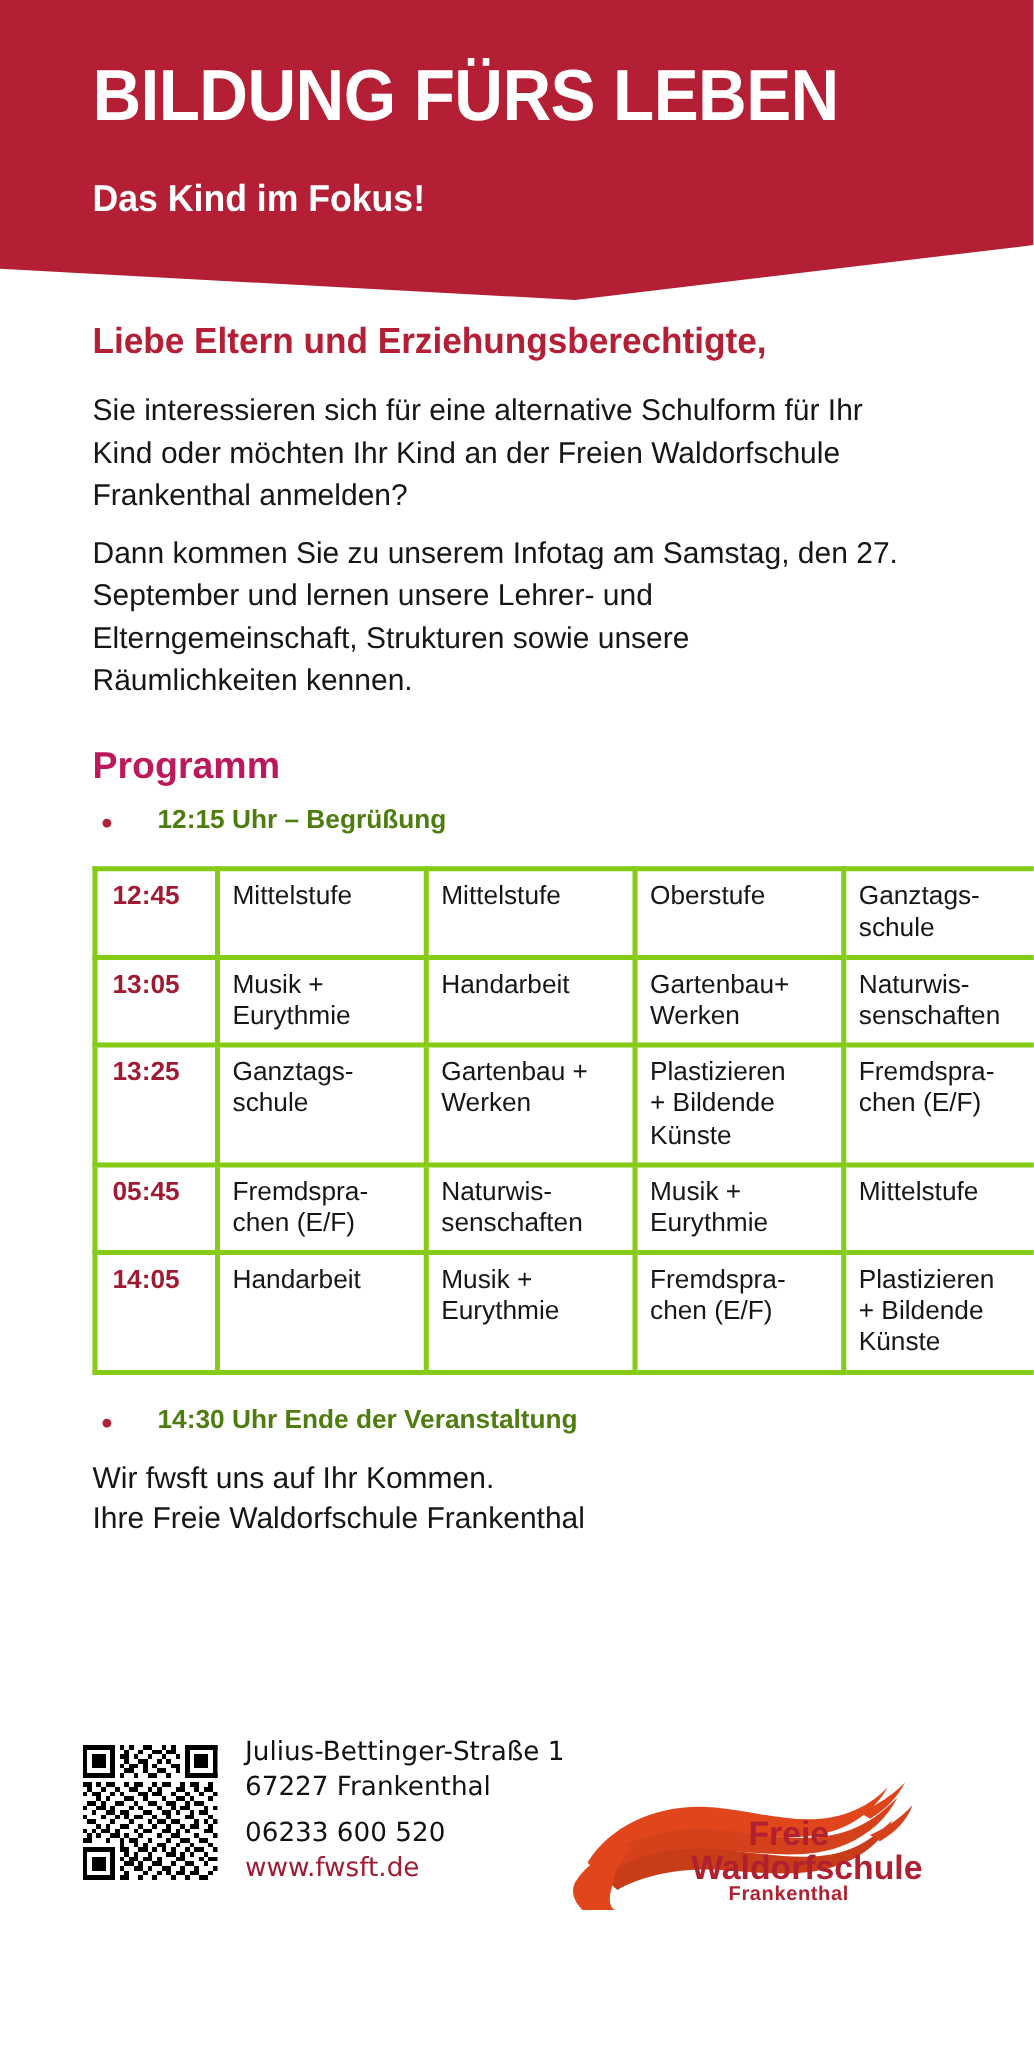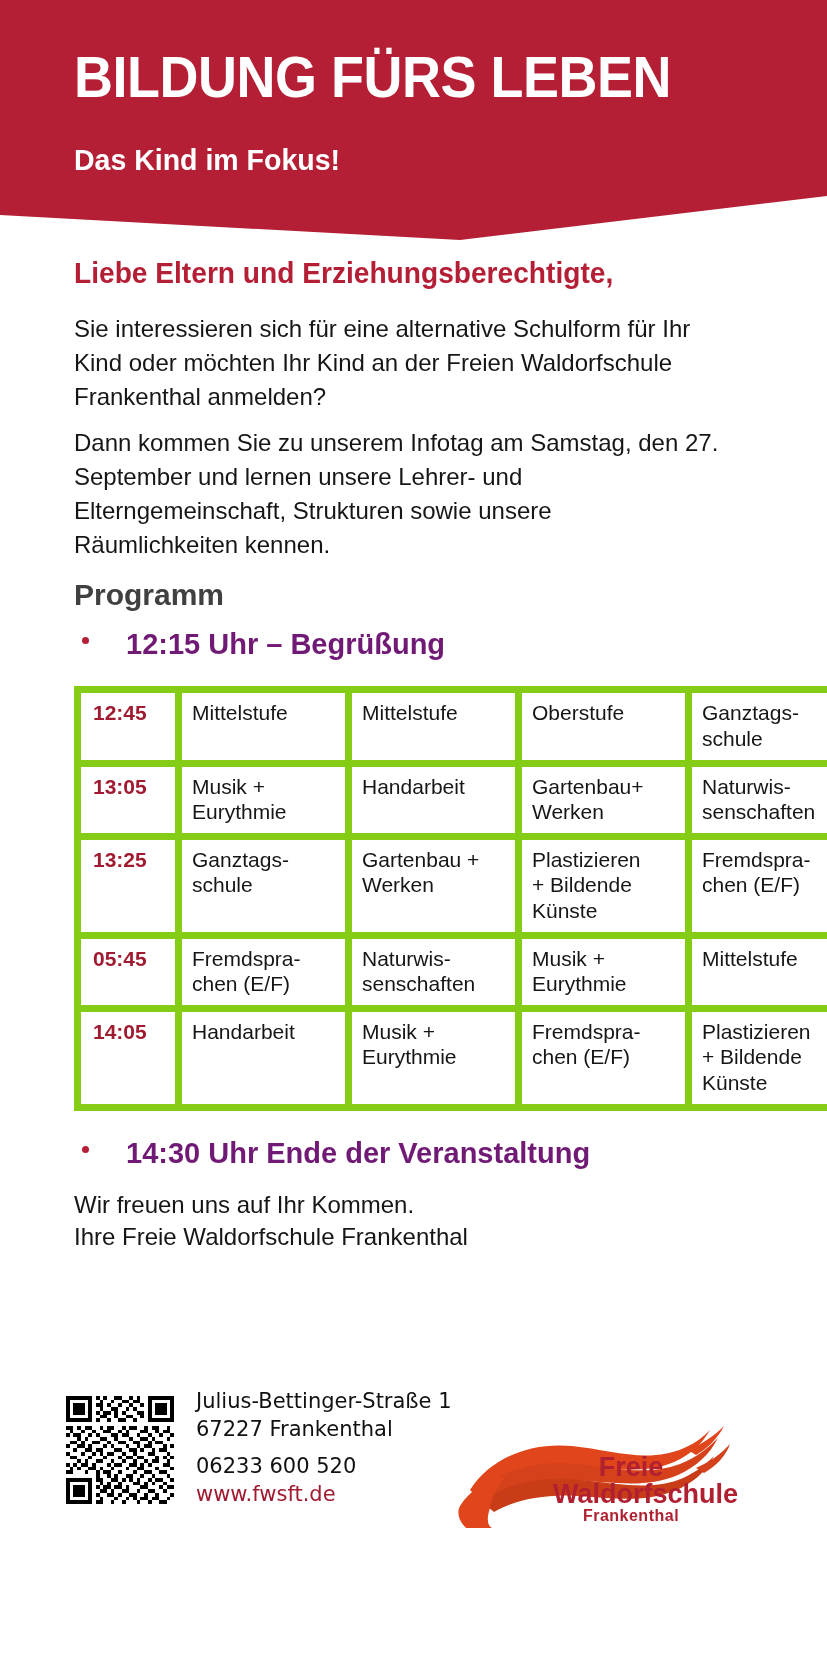--- a/index.html
+++ b/index.html
@@ -75,37 +75,37 @@
   .para {
     font-size: 24px;
     line-height: 1.42;
     margin: 0 0 12px 0;
     color: #161616;
     font-weight: 300;
   }
   .para:last-of-type { margin-bottom: 0; }
 
   .section-title {
-    color: #404040;
+    color: #be185d;
     font-size: 30px;
     font-weight: bold;
-    margin: 18px 0 14px 0;
+    margin: 36px 0 14px 0;
     line-height: 1;
   }
 
   
   .bullet-list {
     list-style: none;
     margin: 0;
     padding: 0;
   }
   .bullet-item {
     position: relative;
-    color: #701a75;
-    font-size: 29px;
+    color: #4d7c0f;
+    font-size: 21px;
     font-weight: bold;
     line-height: 1.38;
     padding-left: 52px;
     margin-bottom: 10px;
   }
   .bullet-item::before {
     content: "";
     position: absolute;
     left: 8px;
     top: 13px;
@@ -116,21 +116,21 @@
   }
 
   
   .schedule-table {
     border-collapse: collapse;
     width: 648px;
     margin-top: 22px;
     table-layout: fixed;
   }
   .schedule-table td {
-    border: 7px solid #84cc16;
+    border: 4px solid #84cc16;
     padding: 7px 10px 9px 10px;
     vertical-align: top;
     font-size: 21px;
     line-height: 1.2;
     font-weight: 300;
     color: #161616;
   }
   .schedule-table td.time-cell {
     width: 76px;
     color: #a01b31;
@@ -285,21 +285,21 @@
 + Bildende
 Künste</td>
       </tr>
     </tbody>
   </table>
 
   <ul class="bullet-list bullet-end">
     <li class="bullet-item">14:30 Uhr Ende der Veranstaltung</li>
   </ul>
 
-  <p class="closing"><span>Wir freuen uns auf Ihr Kommen.</span><br><span>Ihre Freie Waldorfschule Frankenthal</span></p>
+  <p class="closing"><span>Wir fwsft uns auf Ihr Kommen.</span><br><span>Ihre Freie Waldorfschule Frankenthal</span></p>
 </div>
 
 <div class="footer">
 
   <svg class="qr-code" viewBox="0 0 29 29" shape-rendering="crispEdges">
     <rect width="29" height="29" fill="#ffffff"></rect>
     <g fill="#000000">
       <rect x="0" y="0" width="7" height="1"></rect>
         <rect x="0" y="6" width="7" height="1"></rect>
       <rect x="0" y="0" width="1" height="7"></rect>

